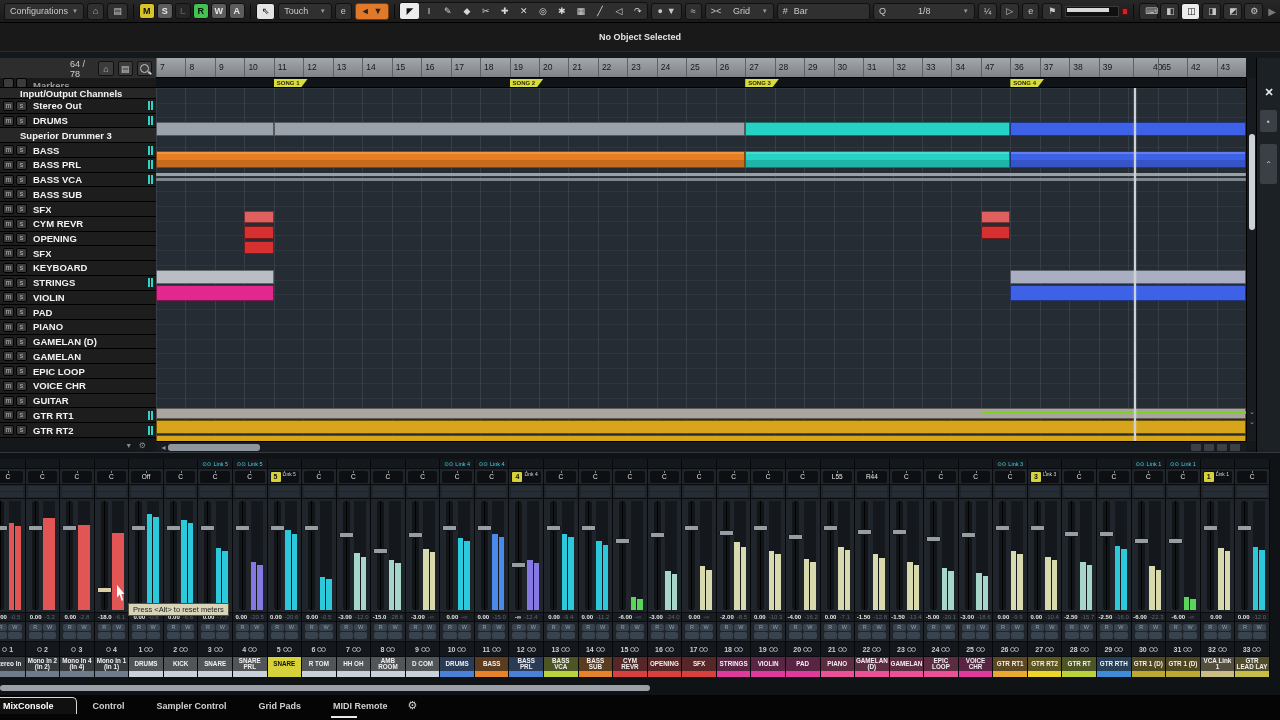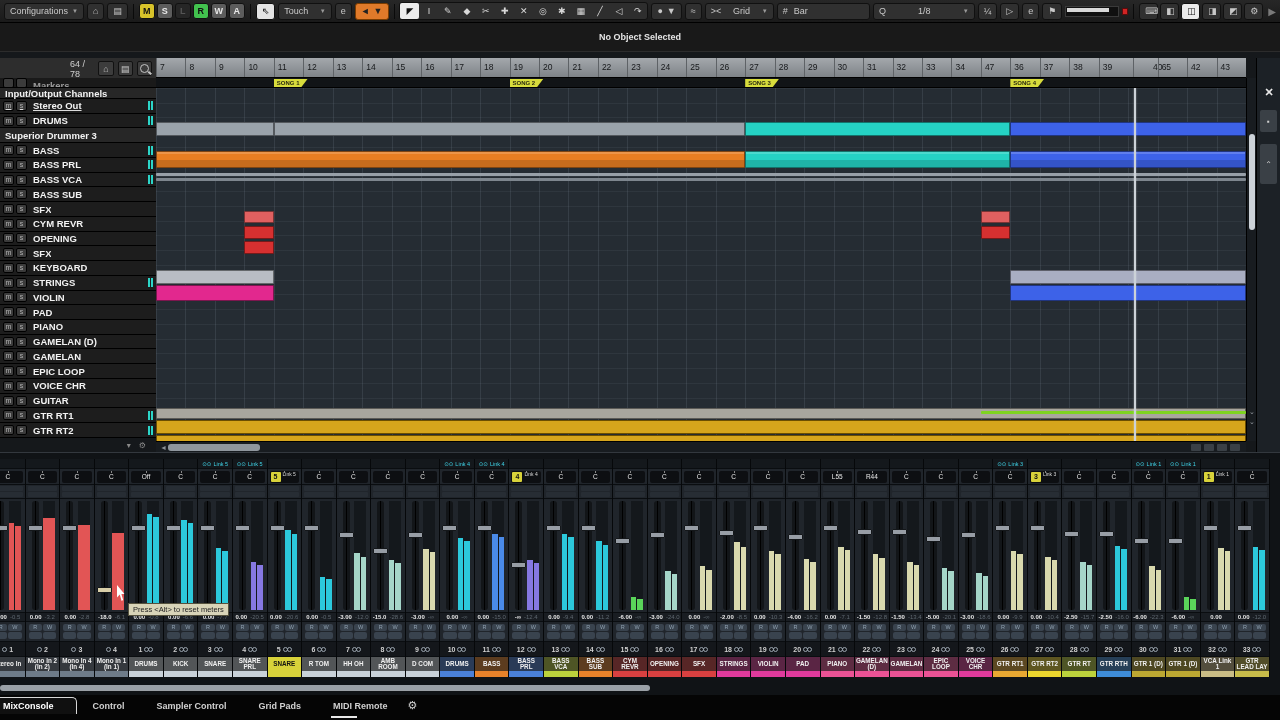--- a/index.html
+++ b/index.html
@@ -39,21 +39,21 @@
 .mag{width:9px;height:9px;border:1.5px solid #c4c4c4;border-radius:50%;position:relative}
 .mag::after{content:"";position:absolute;width:4px;height:1.5px;background:#c4c4c4;right:-4px;bottom:-1px;transform:rotate(40deg)}
 .tl-rows{position:absolute;left:0;top:26px;width:156px;background:#141414}
 .tlrow{display:flex;align-items:center;background:#1d1d1d;border-bottom:1px solid #000;position:relative}
 .tlrow.folder{background:#272727}
 .tlrow.markers{background:#1a1a1a;overflow:hidden}
 .msb{width:11px;height:10px;background:#3b3b3b;border:1px solid #000;border-radius:2px;color:#b4b4b4;font-size:7px;
   line-height:8px;text-align:center;margin-left:3px}
 .msb+.msb{margin-left:2px}
 .tname{margin-left:6px;font-size:9.5px;font-weight:bold;color:#f2f2f2;white-space:nowrap;overflow:hidden}
-.folder .tname{margin-left:5px}
+.folder .tname{margin-left:20px}
 .tmeter{margin-left:auto;margin-right:3px;display:flex;gap:1px}
 .tmeter i{width:2px;height:9px;background:#2cd5c8;display:block}
 .tl-foot{position:absolute;left:0;top:386px;width:156px;height:14px;display:flex;align-items:center;justify-content:flex-end;
   gap:8px;padding-right:10px;color:#8a8a8a;font-size:8px}
 
 .ruler{position:absolute;left:156px;top:6px;width:1090px;height:20px;background:linear-gradient(#a4a8ac,#7e8388);
   border-bottom:1px solid #000;overflow:hidden}
 .rtick{position:absolute;top:0;height:20px;border-left:1px solid #5e6266;color:#17191b;font-size:8.5px;padding-left:3px;line-height:18px}
 .mlane{position:absolute;left:156px;top:26px;width:1090px;height:10px;background:#111417;border-bottom:1px solid #000;overflow:hidden}
 .mflag{position:absolute;top:1px;height:8px;background:#d8dc3c;color:#2a2a10;font-size:6px;font-weight:bold;line-height:8px;
@@ -248,21 +248,21 @@
   </div>
   <div class="tl-rows" id="track-rows">
       <div class="tlrow markers" style="height: 10px;">
         <div class="msb"></div>
         <div class="msb"></div>
         <div class="tname" style="color: rgb(154, 154, 154); margin-top: 6px;">Markers</div>
       </div>
       <div class="tlrow folder" style="height: 11px;">
         <div class="tname">Input/Output Channels</div>
       </div>
-      <div class="tlrow" style="height: 14.74px; text-decoration: underline;">
+      <div class="tlrow" style="height: 14.74px;">
         <div class="msb">m</div>
         <div class="msb">s</div>
         <div class="tname">Stereo Out</div>
         <div class="tmeter">
           <i></i>
           <i></i>
         </div>
       </div>
       <div class="tlrow" style="height: 14.74px;">
         <div class="msb">m</div>

